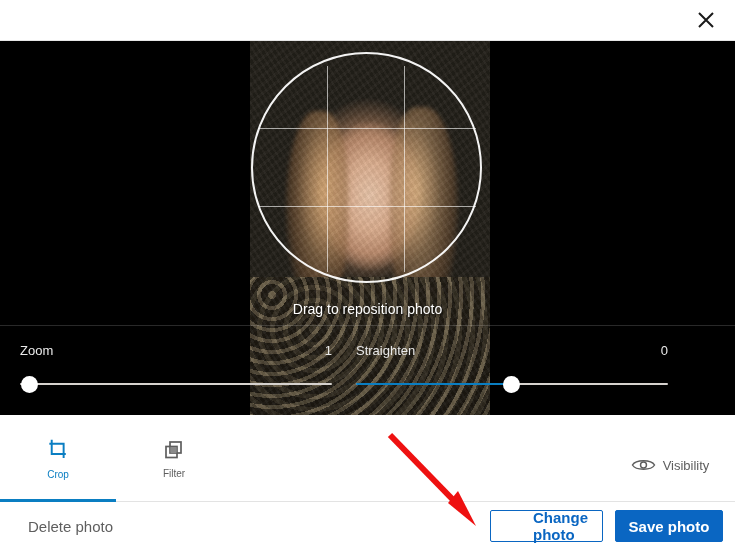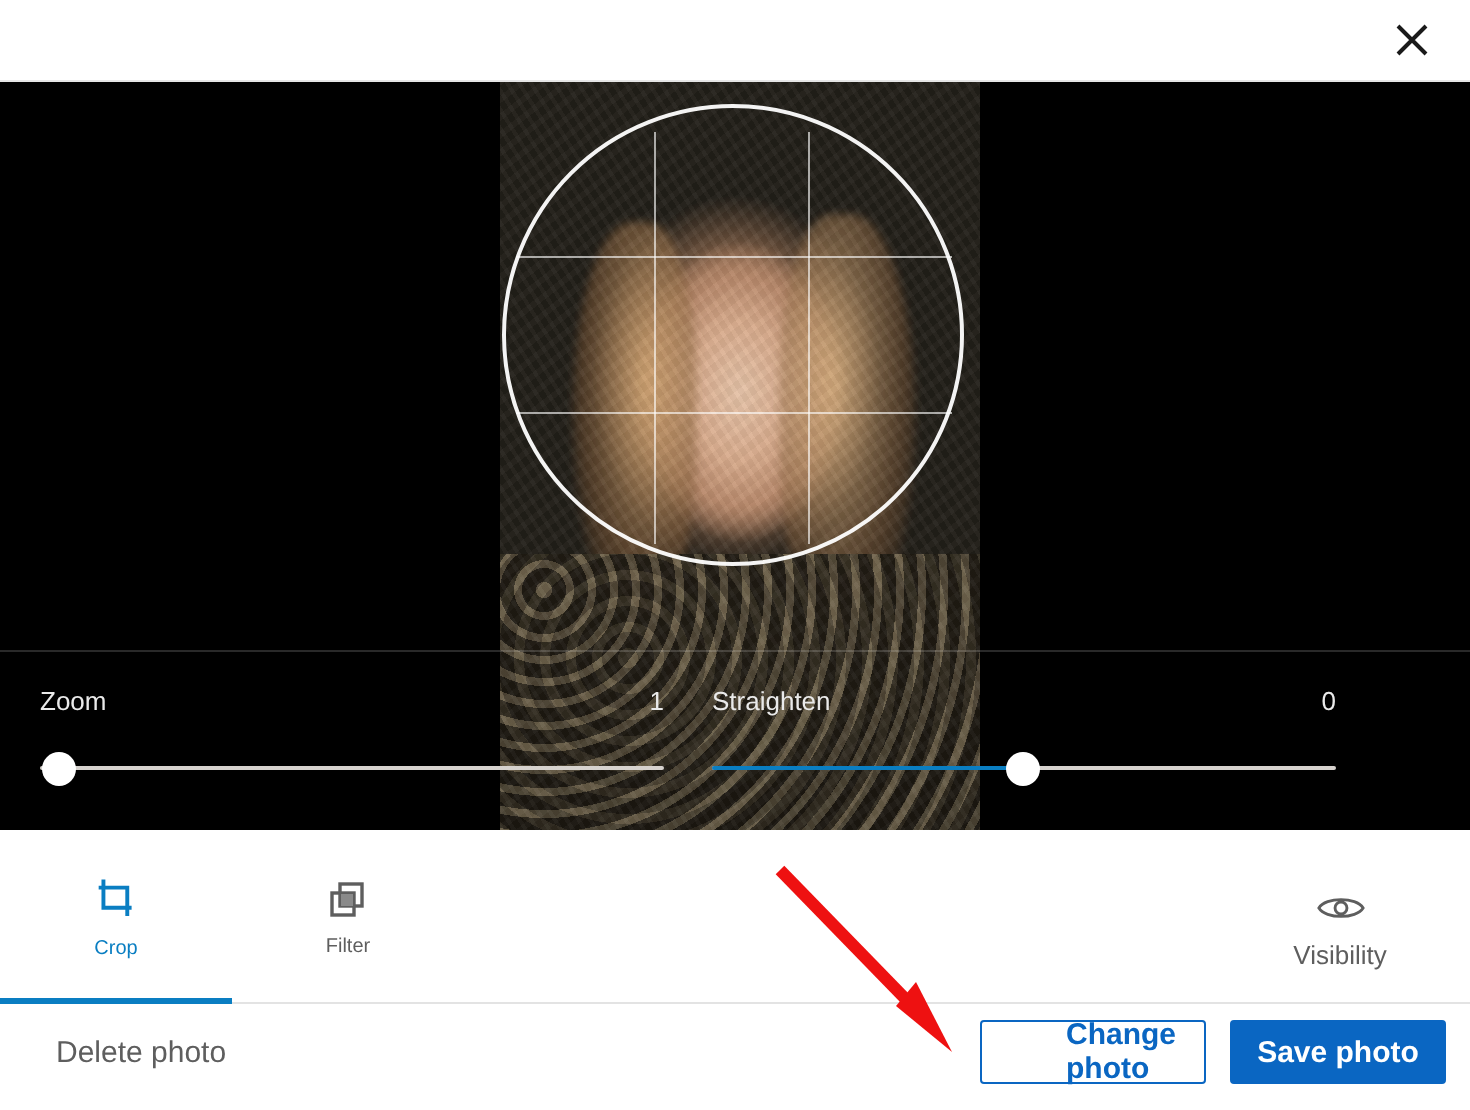--- a/index.html
+++ b/index.html
@@ -201,21 +201,21 @@
     position: absolute;
     left: 0; top: 84px;
     width: 116px; height: 3px;
     background: #0a7ec2;
   }
   .visibility-item {
     position: absolute;
     right: 10px; top: 0;
     width: 110px; height: 86px;
     display: flex;
-    flex-direction: column;
+    flex-direction: row;
     align-items: center;
     justify-content: center;
     gap: 7px;
     cursor: pointer;
     padding-top: 14px;
     box-sizing: border-box;
   }
   .visibility-label { font-size: 13px; color: #5e5e5e; }
 
   
@@ -288,20 +288,21 @@
     <div class="photo-dress"></div>
     <div class="photo-grain"></div>
   </div>
 
   <div class="crop-circle"></div>
   <div class="grid-line gl-v1"></div>
   <div class="grid-line gl-v2"></div>
   <div class="grid-line gl-h1"></div>
   <div class="grid-line gl-h2"></div>
 
+  <div class="drag-hint">Drag to reposition photo</div>
 
   <div class="stage-divider"></div>
 
   <div class="slider-row">
 
     <div class="slider-group sg-zoom">
       <div class="slider-label">Zoom</div>
       <div class="slider-value">1</div>
       <div class="slider-track"></div>
       <div class="slider-thumb" style="left:1px;"></div>

